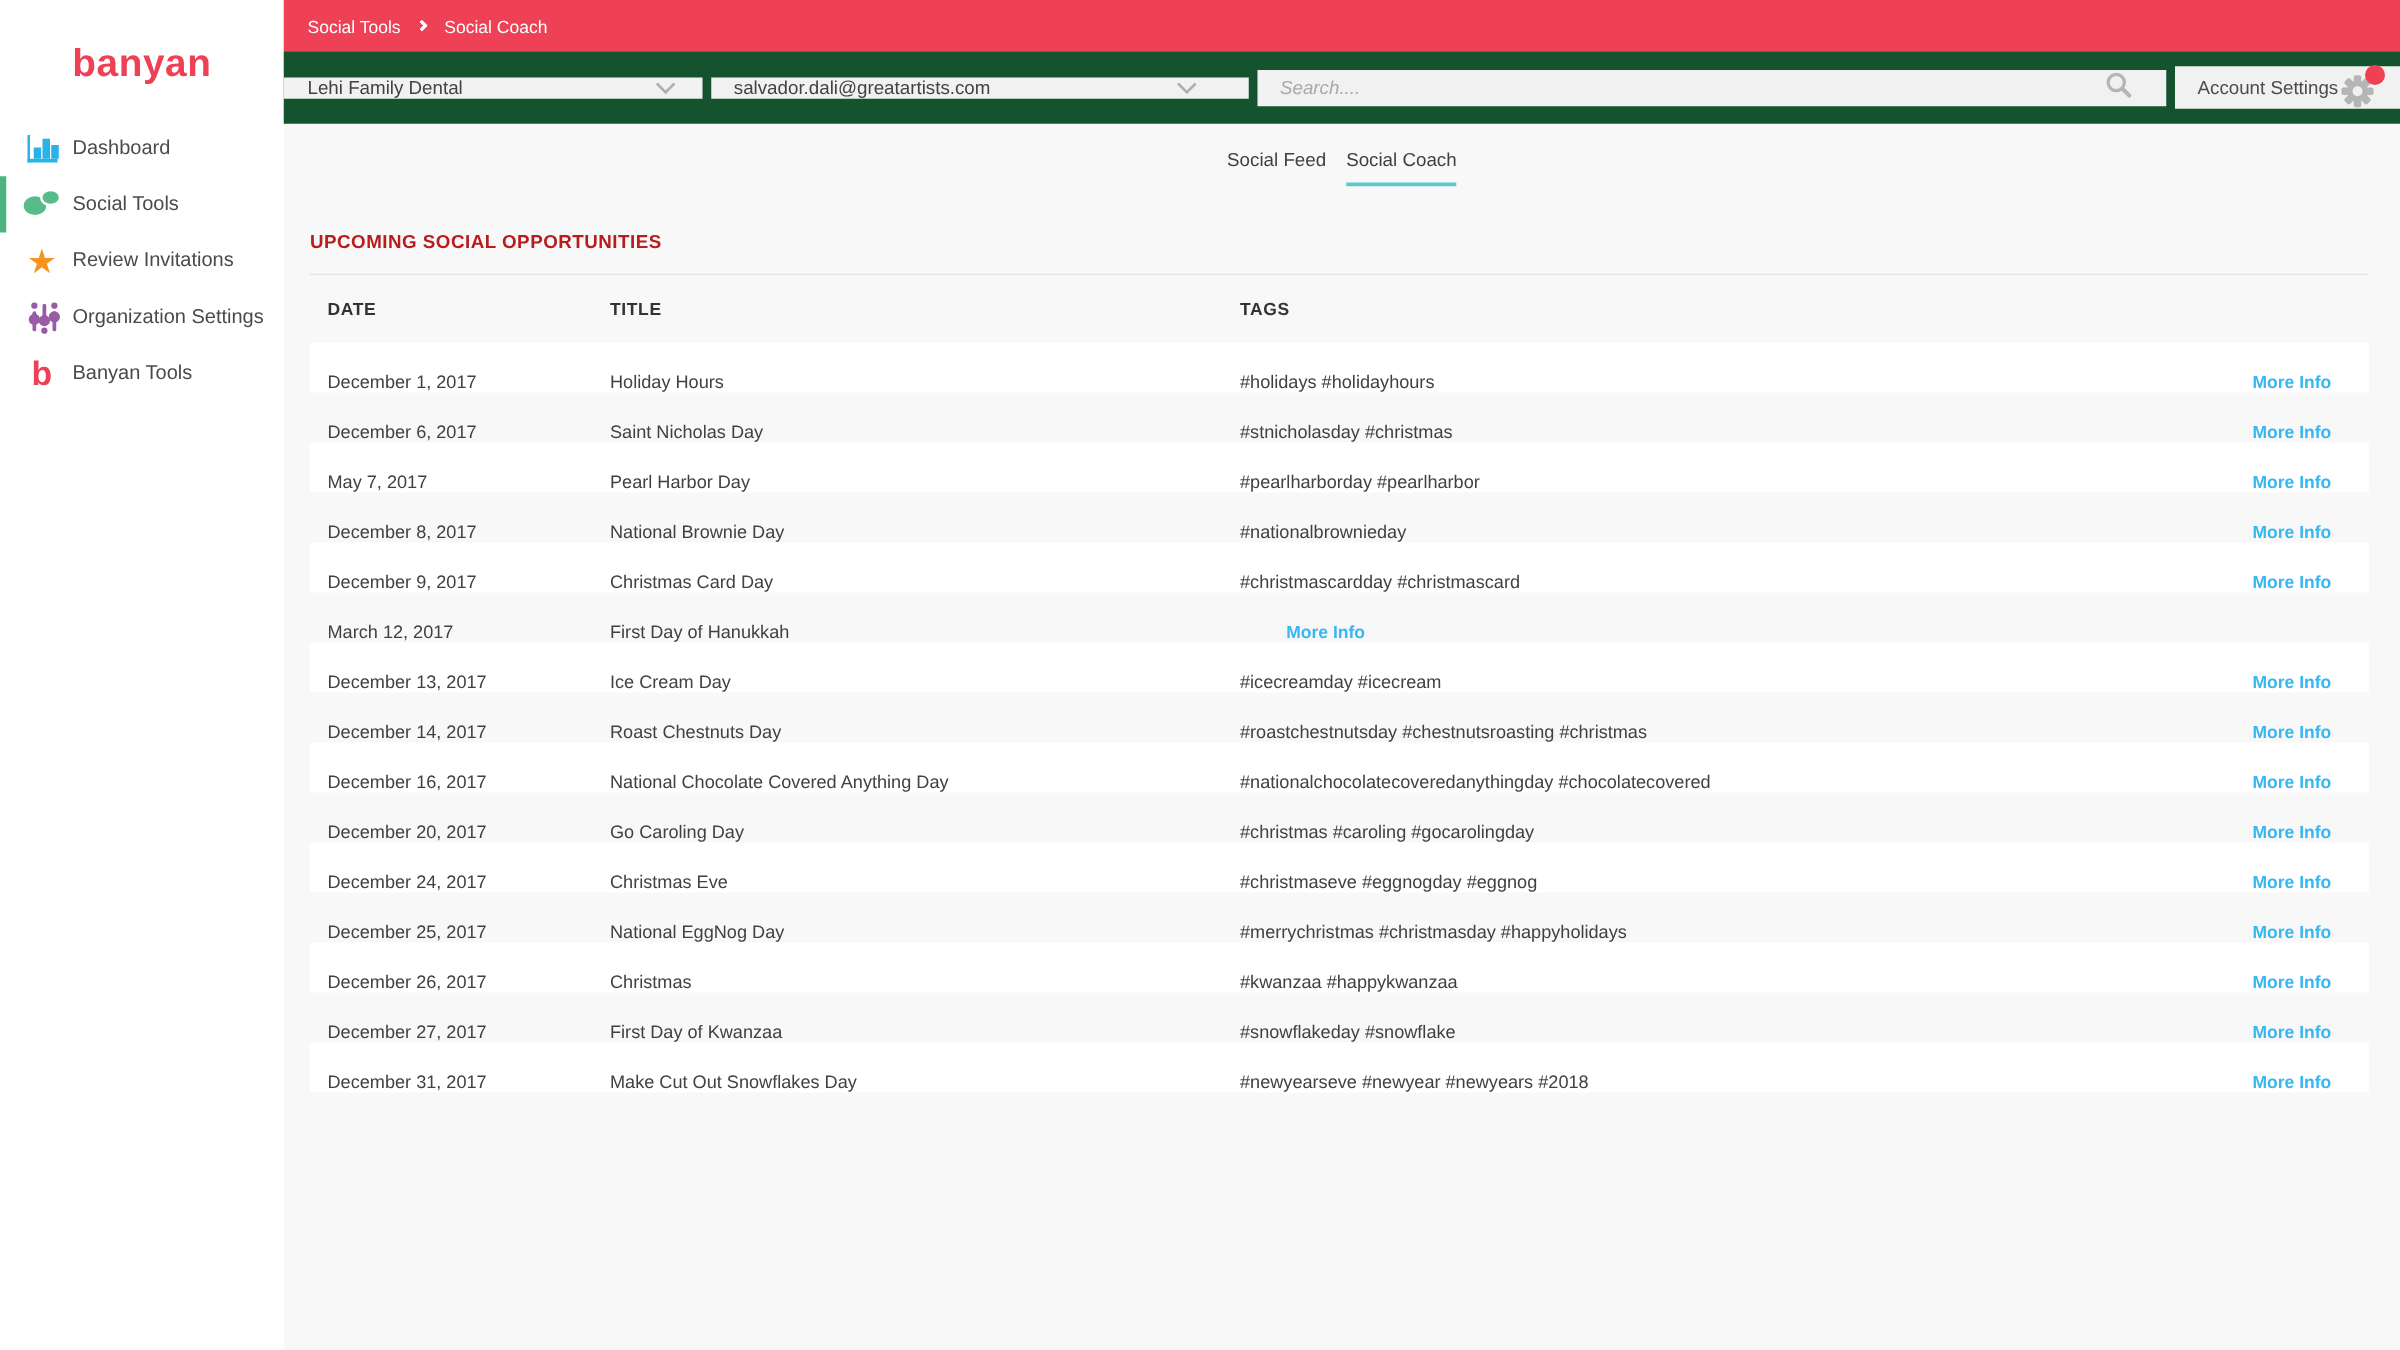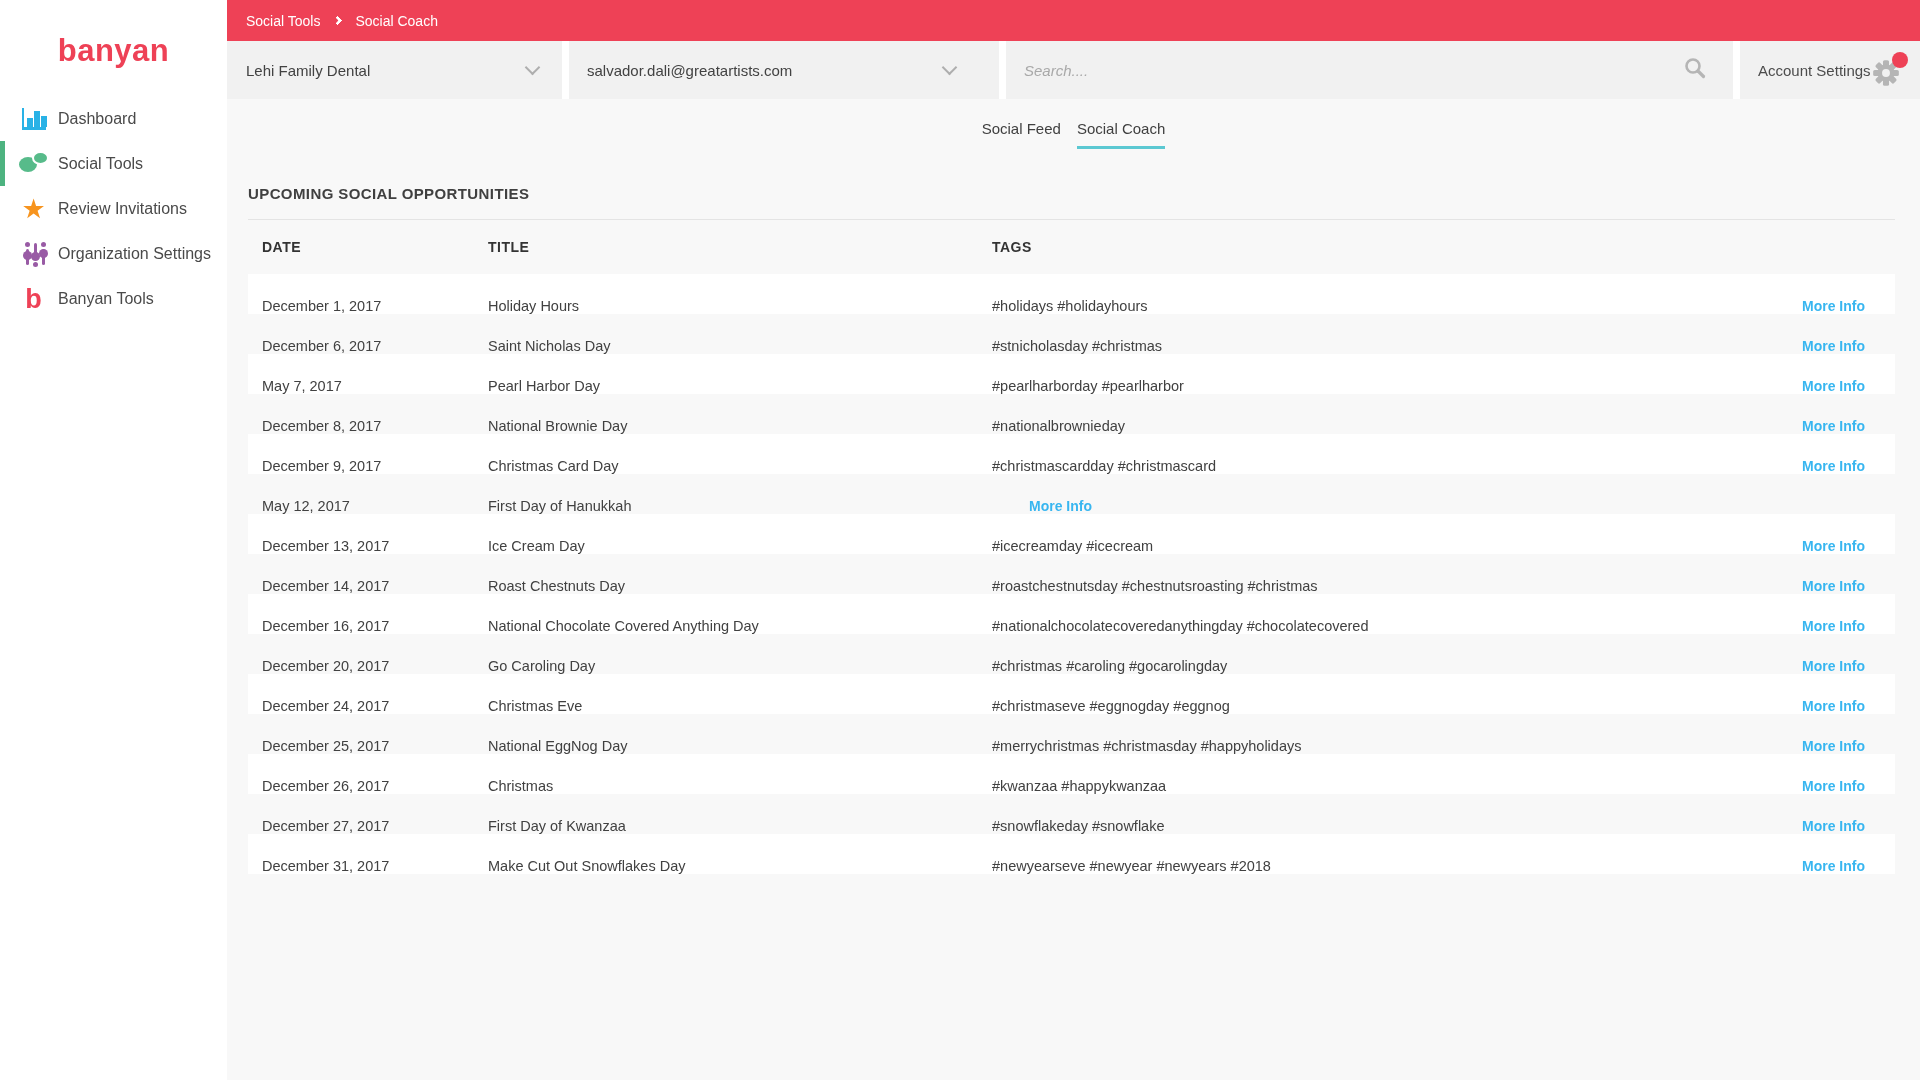--- a/index.html
+++ b/index.html
@@ -48,42 +48,42 @@
   
   .icon-b { font-size:27px; font-weight:bold; color:#ee4156; line-height:26px; }
 
   
   .main { flex:1; background:#f8f8f8; display:flex; flex-direction:column; }
 
   .breadcrumb-bar { height:41px; background:#ee4156; display:flex; align-items:center; padding-left:19px; flex-shrink:0; }
   .crumb { color:#fff; font-size:14px; cursor:pointer; }
   .crumb-sep { width:7px; height:7px; border-top:3px solid #fff; border-right:3px solid #fff; border-radius:1px; transform:rotate(45deg); margin:0 14px; }
 
-  .topbar { height:58px; background:#eab308; display:flex; flex-shrink:0; }
+  .topbar { height:58px; background:#14532d; display:flex; flex-shrink:0;align-items:center; }
   .topbar > .sec { background:#f1f1f1; display:flex; align-items:center; }
   .gap { width:7px; background:#fff; flex-shrink:0; }
   .sec-org { width:335px; justify-content:space-between; padding:0 24px 0 19px; cursor:pointer; }
   .sec-mail { width:430px; justify-content:space-between; padding:0 44px 0 18px; cursor:pointer; }
   .sec-search { flex:1; padding:0 26px 0 18px; }
   .sec-account { width:180px; justify-content:space-between; padding:0 14px 0 18px; }
   .dd-value { font-size:15px; color:#424242; }
   .chev { width:11px; height:11px; border-right:2px solid #aeaeae; border-bottom:2px solid #aeaeae; transform:rotate(45deg); margin-top:-5px; }
   .search-input { flex:1; border:none; outline:none; background:transparent; font-style:italic; font-size:15px; color:#555; font-family:"Liberation Sans",sans-serif; }
   .search-input::placeholder { color:#a9a9a9; font-style:italic; }
   .acct-label { font-size:15px; color:#4c4c4c; cursor:pointer; }
   .gear-wrap { position:relative; width:34px; height:34px; cursor:pointer; }
   .gear-wrap svg { position:absolute; left:0; bottom:0; }
   .notif-dot { position:absolute; right:-2px; top:-1px; width:16px; height:16px; border-radius:50%; background:#ee4156; }
 
   .tabs-row { height:55px; display:flex; justify-content:center; gap:16px; padding-top:21px; flex-shrink:0; }
   .tab { font-size:15px; color:#3f3f3f; padding-bottom:9px; border-bottom:3px solid transparent; height:min-content; cursor:pointer; }
   .tab.active { border-bottom-color:#5bc8d2; }
 
   .content { padding:0 25px 0 21px; }
-  .section-title { margin-top:31px; font-size:15px; font-weight:bold; letter-spacing:.4px; color:#404040; }
+  .section-title { margin-top:31px; font-size:15px; font-weight:bold; letter-spacing:.4px; color:#b91c1c; }
   .divider { margin-top:17px; height:1px; background:#e4e4e4; }
 
   .thead { height:54px; display:flex; align-items:center; font-size:14px; font-weight:bold; letter-spacing:.5px; color:#333; }
   .trow { height:40px; display:flex; align-items:flex-end; font-size:14.5px; color:#414141; }
   .rows .trow:nth-child(odd) { background:#fff; }
   .col-date { width:240px; padding-left:14px; flex-shrink:0; }
   .col-title { width:504px; flex-shrink:0; }
   .col-tags { flex:1; }
   .col-link { width:130px; text-align:right; padding-right:30px; flex-shrink:0; }
   .more-info { color:#38b6f0; font-weight:bold; font-size:14px; cursor:pointer; }
@@ -252,21 +252,21 @@
           <div class="trow">
             <div class="col-date">December 9, 2017</div>
             <div class="col-title">Christmas Card Day</div>
             <div class="col-tags">#christmascardday #christmascard</div>
             <div class="col-link">
               <span class="more-info">More Info</span>
             </div>
           </div>
 
           <div class="trow">
-            <div class="col-date">May 12, 2017</div>
+            <div class="col-date">March 12, 2017</div>
             <div class="col-title">First Day of Hanukkah</div>
             <div class="col-link">
               <span class="more-info">More Info</span>
             </div>
           </div>
 
           <div class="trow">
             <div class="col-date">December 13, 2017</div>
             <div class="col-title">Ice Cream Day</div>
             <div class="col-tags">#icecreamday #icecream</div>

